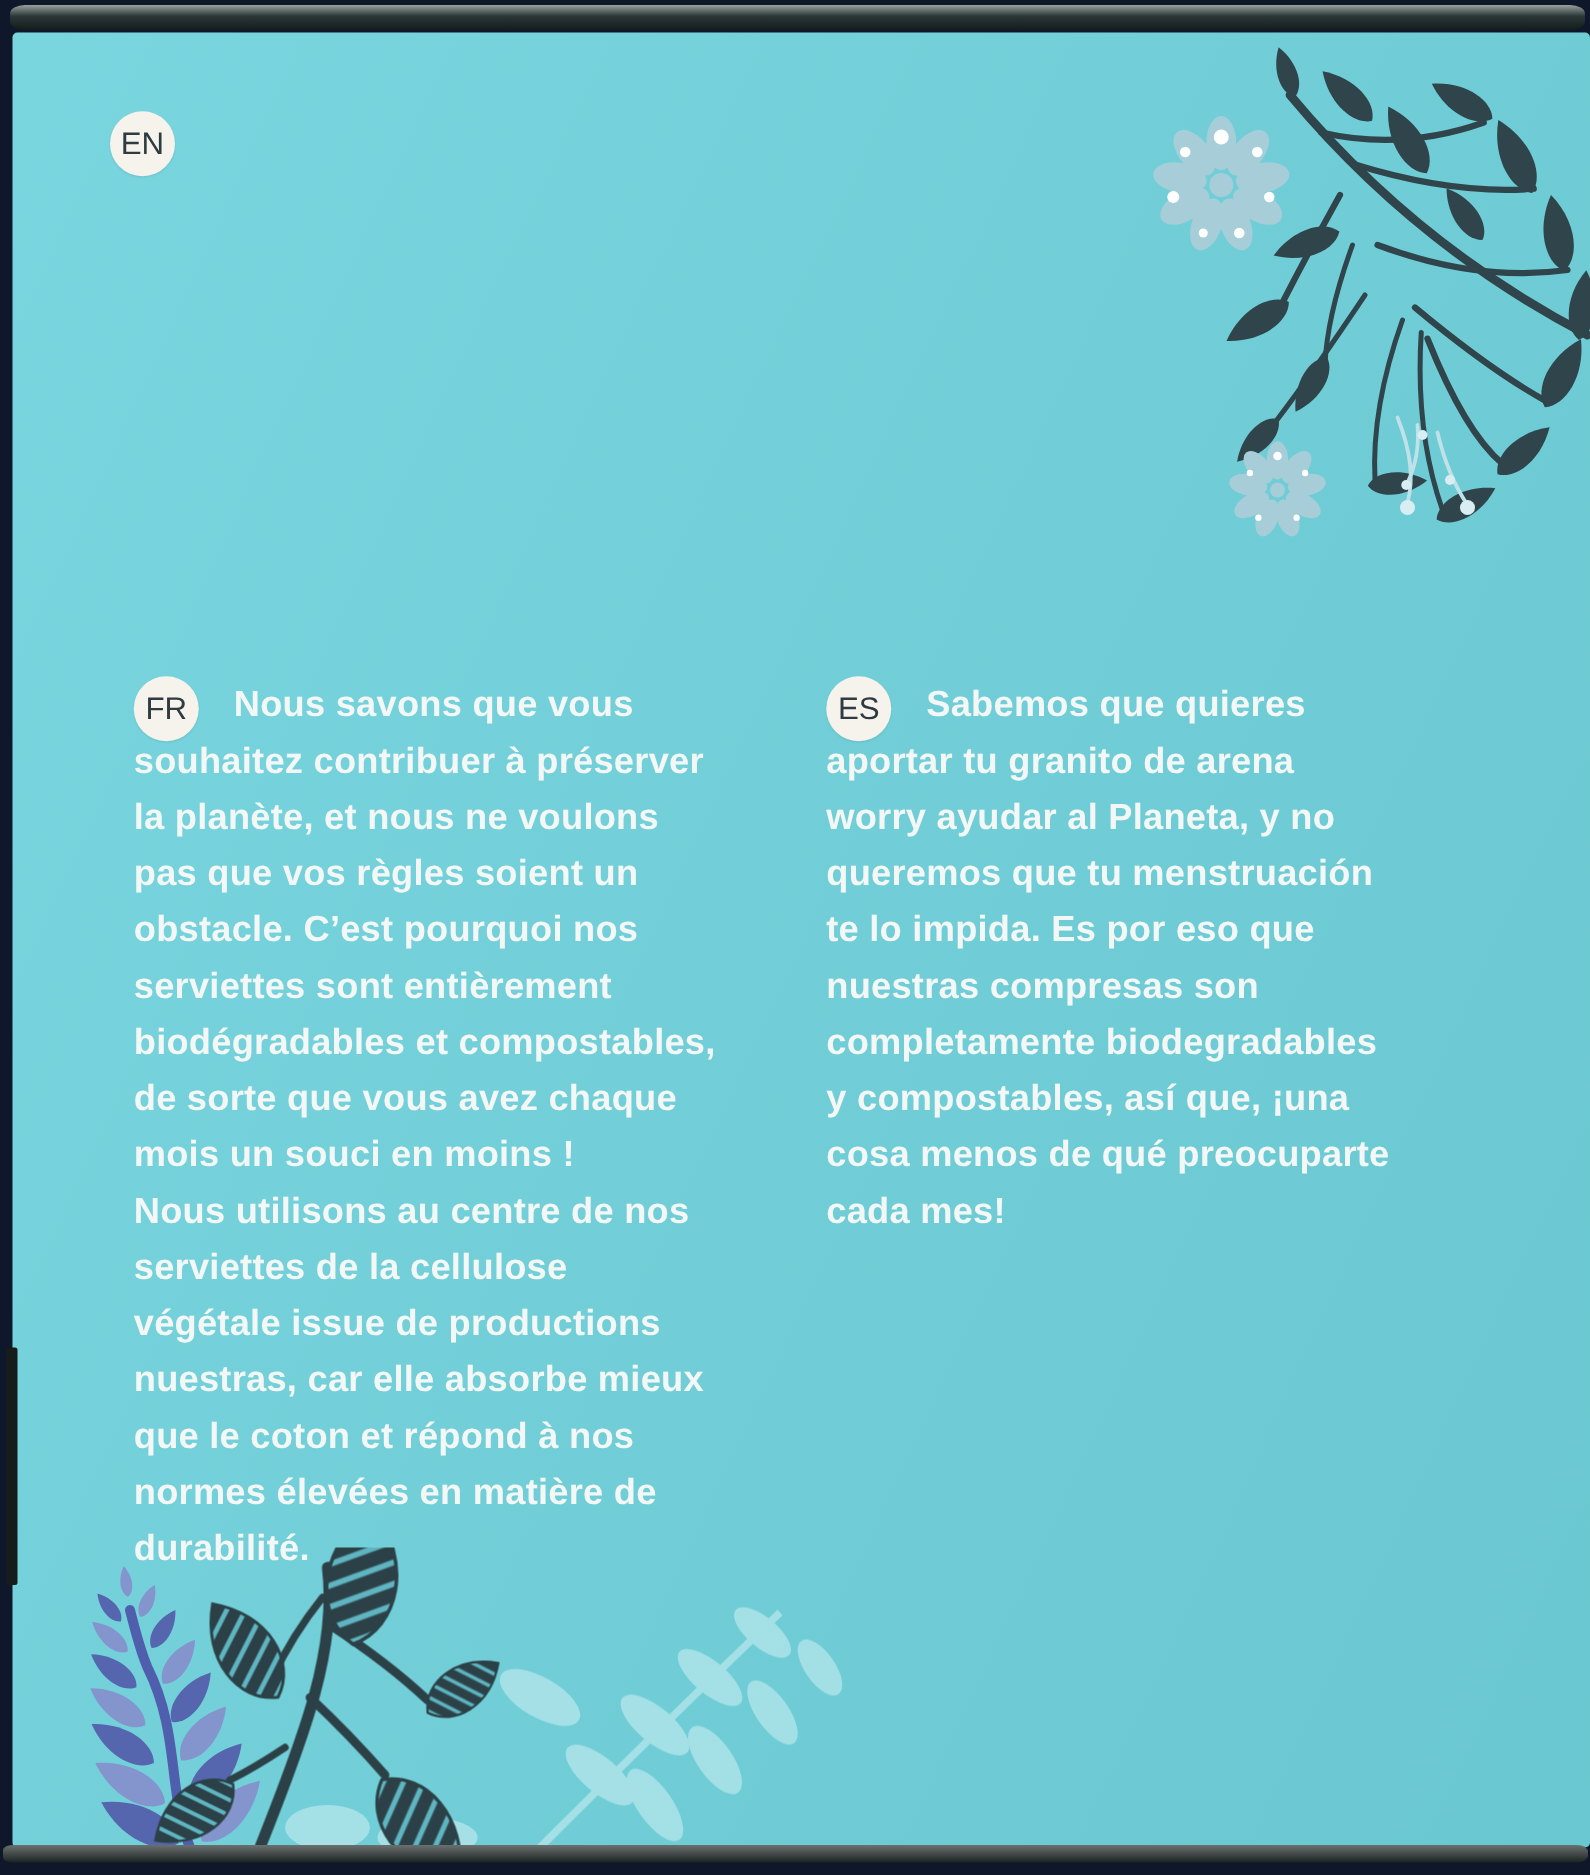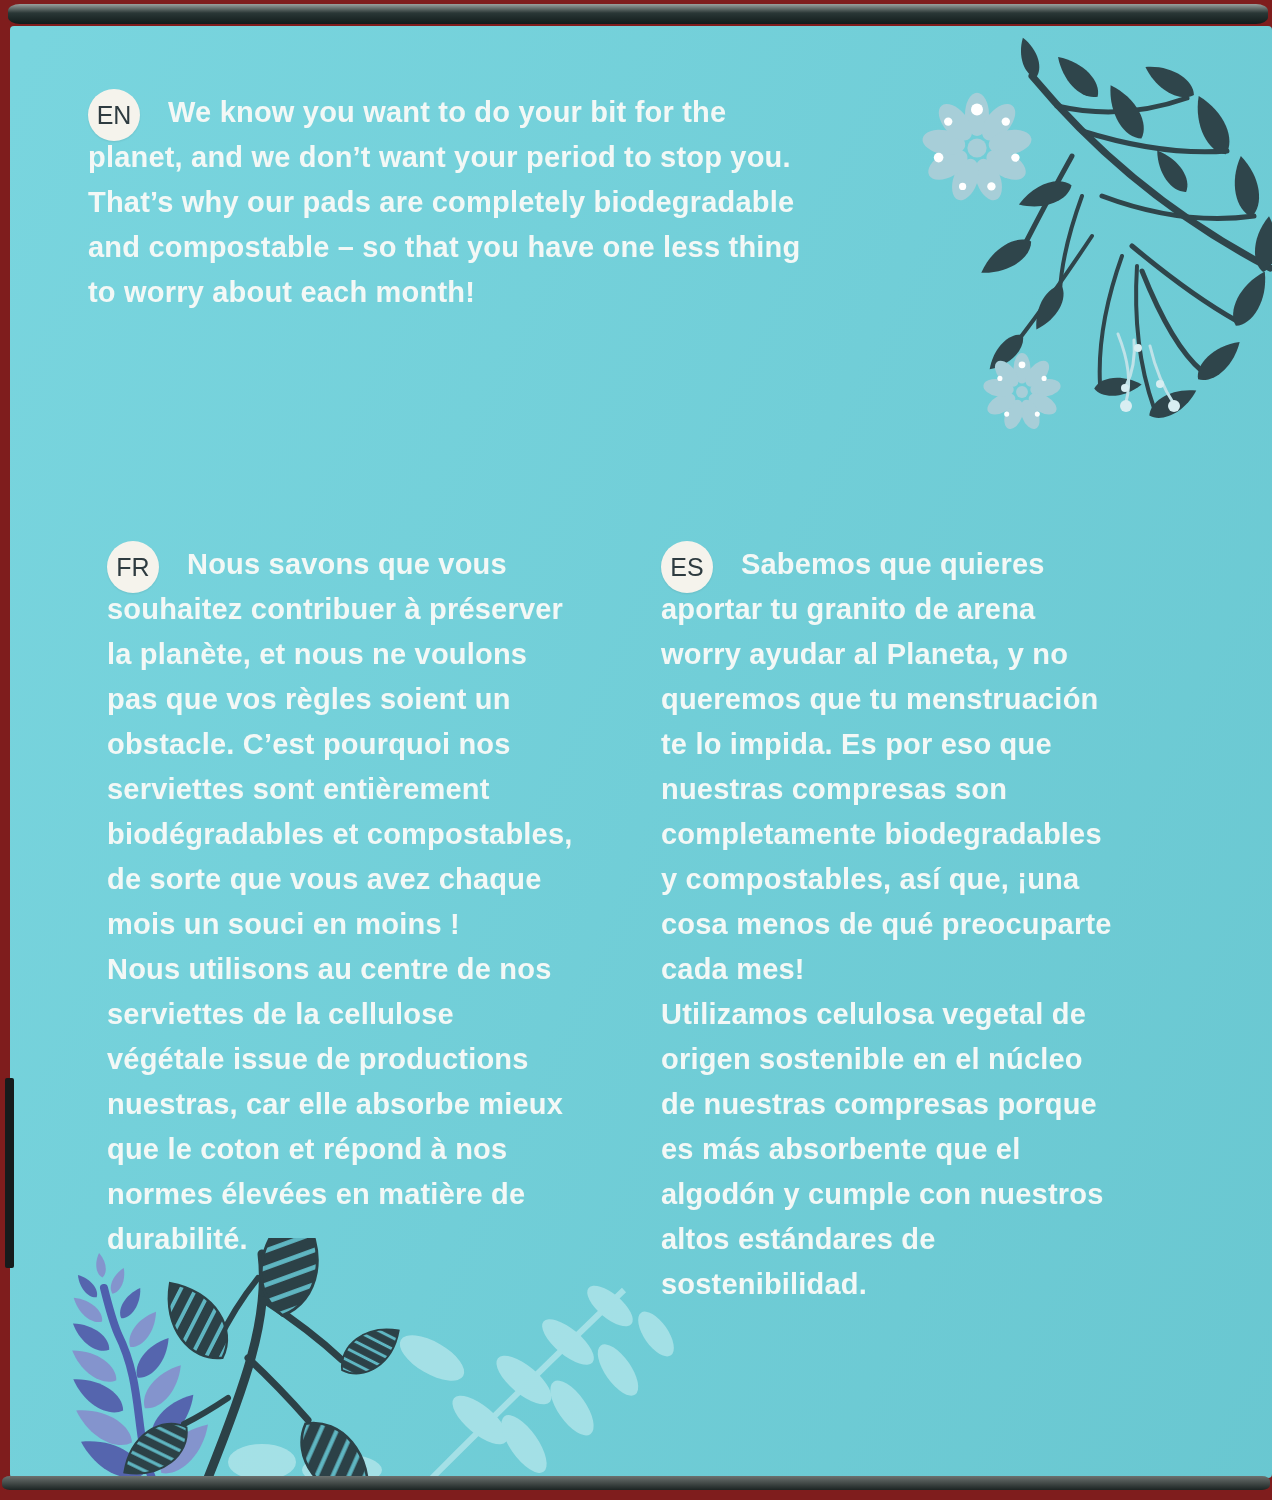--- a/index.html
+++ b/index.html
@@ -1,16 +1,16 @@
 <!DOCTYPE html>
 <html><head>
 <meta charset="utf-8">
 <style>
   html,body{margin:0;padding:0;background:#ffffff;}
-  .photo{position:relative;width:1272px;height:1500px;background:#7f1d1d;overflow:hidden;
+  .photo{position:relative;width:1272px;height:1500px;background:#0f172a;overflow:hidden;
          font-family:"Liberation Sans","DejaVu Sans",sans-serif;}
   
   .panel{position:absolute;left:10px;top:26px;right:0;bottom:22px;background:#6fd2dc;border-radius:4px;z-index:1;}
   .panel-shade{position:absolute;inset:0;background:linear-gradient(115deg,rgba(255,255,255,0.07),rgba(0,0,0,0.05));border-radius:4px;}
   
   .edge-top{position:absolute;left:8px;right:4px;top:4px;height:20px;z-index:4;
             background:linear-gradient(to bottom,#9aa09d 0%,#2a3736 45%,#121c1b 100%);border-radius:12px/7px;}
   .edge-bottom{position:absolute;left:2px;right:2px;top:1476px;height:14px;z-index:4;
             background:linear-gradient(to bottom,#6b716f,#1c2423);border-radius:8px/5px;}
   .edge-mark-left{position:absolute;left:5px;top:1078px;width:9px;height:190px;background:#161b1c;border-radius:2px;z-index:4;}
@@ -196,25 +196,20 @@
         <use href="#bleaf" transform="translate(205,112) rotate(-35) scale(0.95)"></use>
         <use href="#bleaf" transform="translate(336,128) rotate(55) scale(0.72)"></use>
         <use href="#bleaf" transform="translate(300,194) rotate(142) scale(1.05)"></use>
         <use href="#bleaf" transform="translate(168,194) rotate(-126) scale(0.8)"></use>
       </g>
     </g>
   </svg>
 
   <div class="section section-en">
     <span class="lang-badge">EN</span>
-    <p class="body-text p-first">We know you want to do your bit for the
-planet, and we don’t want your period to stop you.
-That’s why our pads are completely biodegradable
-and compostable – so that you have one less thing
-to worry about each month!</p>
   </div>
 
   <div class="section section-fr">
     <span class="lang-badge">FR</span>
     <p class="body-text p-first">Nous savons que vous
 souhaitez contribuer à préserver
 la planète, et nous ne voulons
 pas que vos règles soient un
 obstacle. C’est pourquoi nos
 serviettes sont entièrement
@@ -235,25 +230,18 @@
     <p class="body-text p-first">Sabemos que quieres
 aportar tu granito de arena
 worry ayudar al Planeta, y no
 queremos que tu menstruación
 te lo impida. Es por eso que
 nuestras compresas son
 completamente biodegradables
 y compostables, así que, ¡una
 cosa menos de qué preocuparte
 cada mes!</p>
-    <p class="body-text">Utilizamos celulosa vegetal de
-origen sostenible en el núcleo
-de nuestras compresas porque
-es más absorbente que el
-algodón y cumple con nuestros
-altos estándares de
-sostenibilidad.</p>
   </div>
 
   <div class="edge-top"></div>
   <div class="edge-bottom"></div>
   <div class="edge-mark-left"></div>
 </div>
 
 </body></html>

